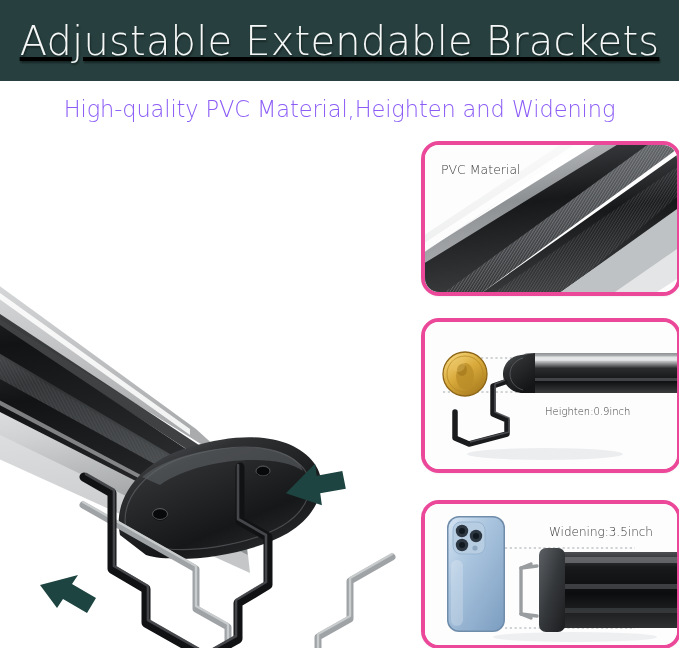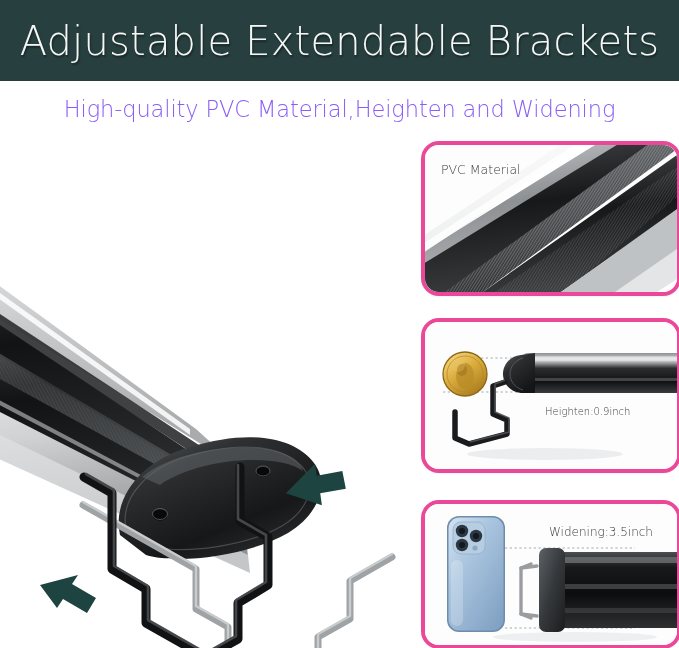--- a/index.html
+++ b/index.html
@@ -6,21 +6,21 @@
   body{
     width:679px;height:648px;overflow:hidden;background:#ffffff;
     font-family:"Liberation Sans", sans-serif;
   }
   #stage{position:relative;width:679px;height:648px;background:#fff;}
 
   
   .header-band{
     position:absolute;left:0;top:0;width:679px;height:81px;
     background:#27403f;
-    display:flex;align-items:center;justify-content:center;
+    display:flex;align-items:center;justify-content:center;text-decoration:underline;
   }
   .header-title{
     font-size:40px;font-weight:300;color:#f4f7f6;letter-spacing:.2px;
     white-space:nowrap;text-shadow:1px 2px 2px rgba(0,0,0,.45);
     font-family:"DejaVu Sans", sans-serif;
   }
   .subtitle-wrap{
     position:absolute;left:0;top:81px;width:679px;height:56px;
     display:flex;align-items:center;justify-content:center;background:#fff;
   }

